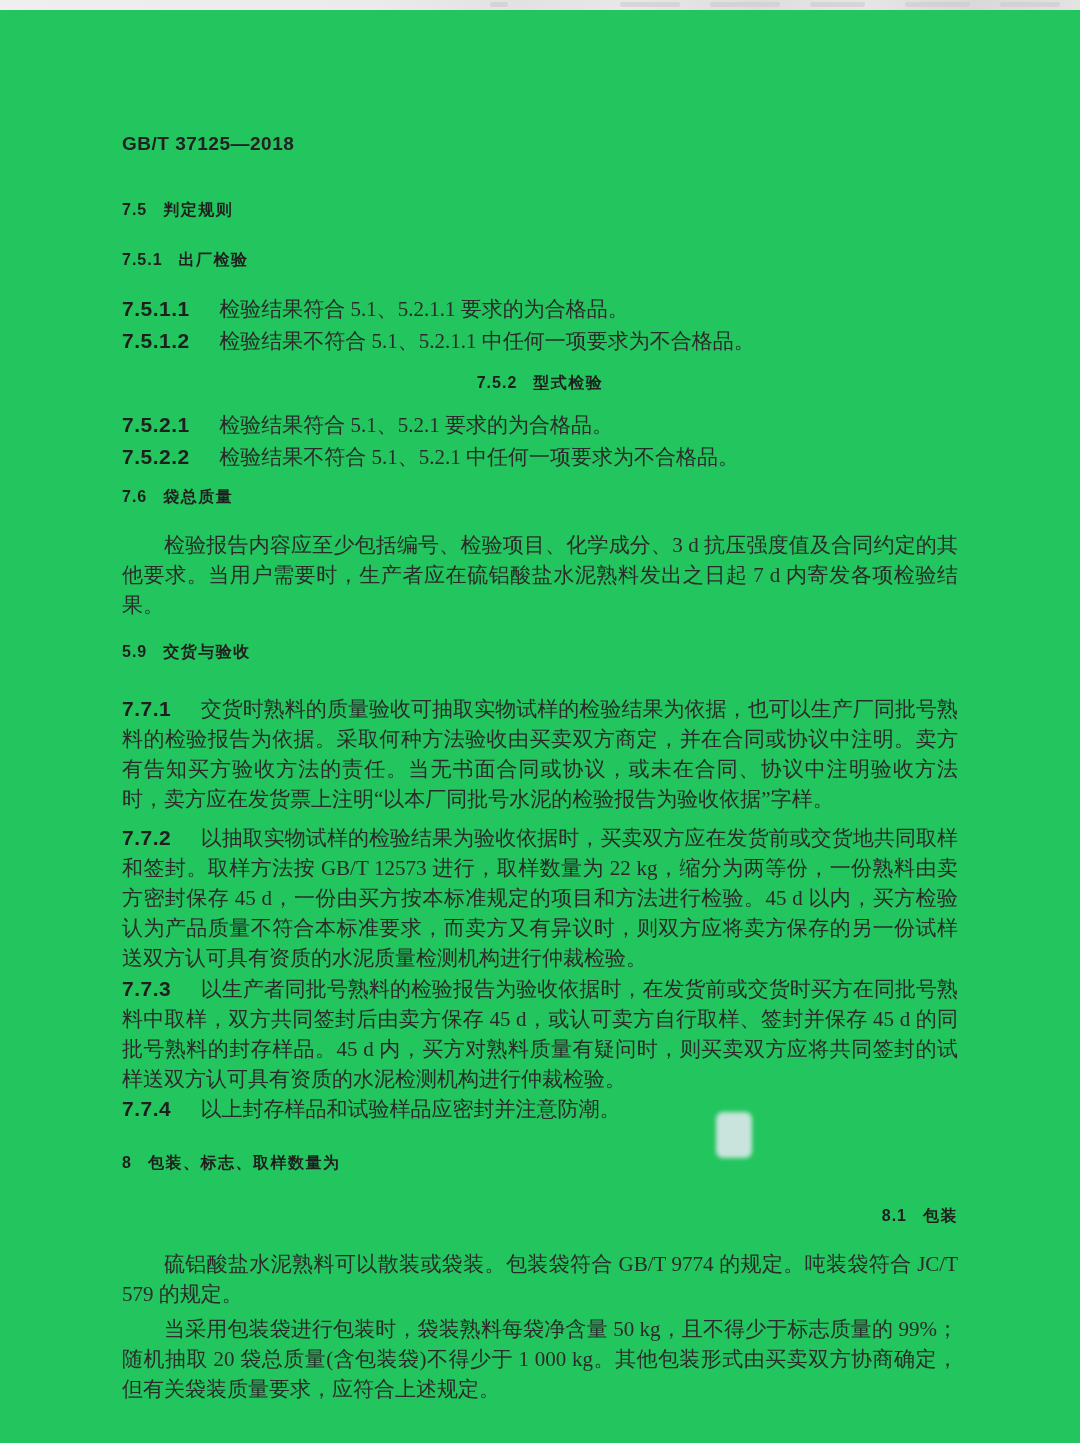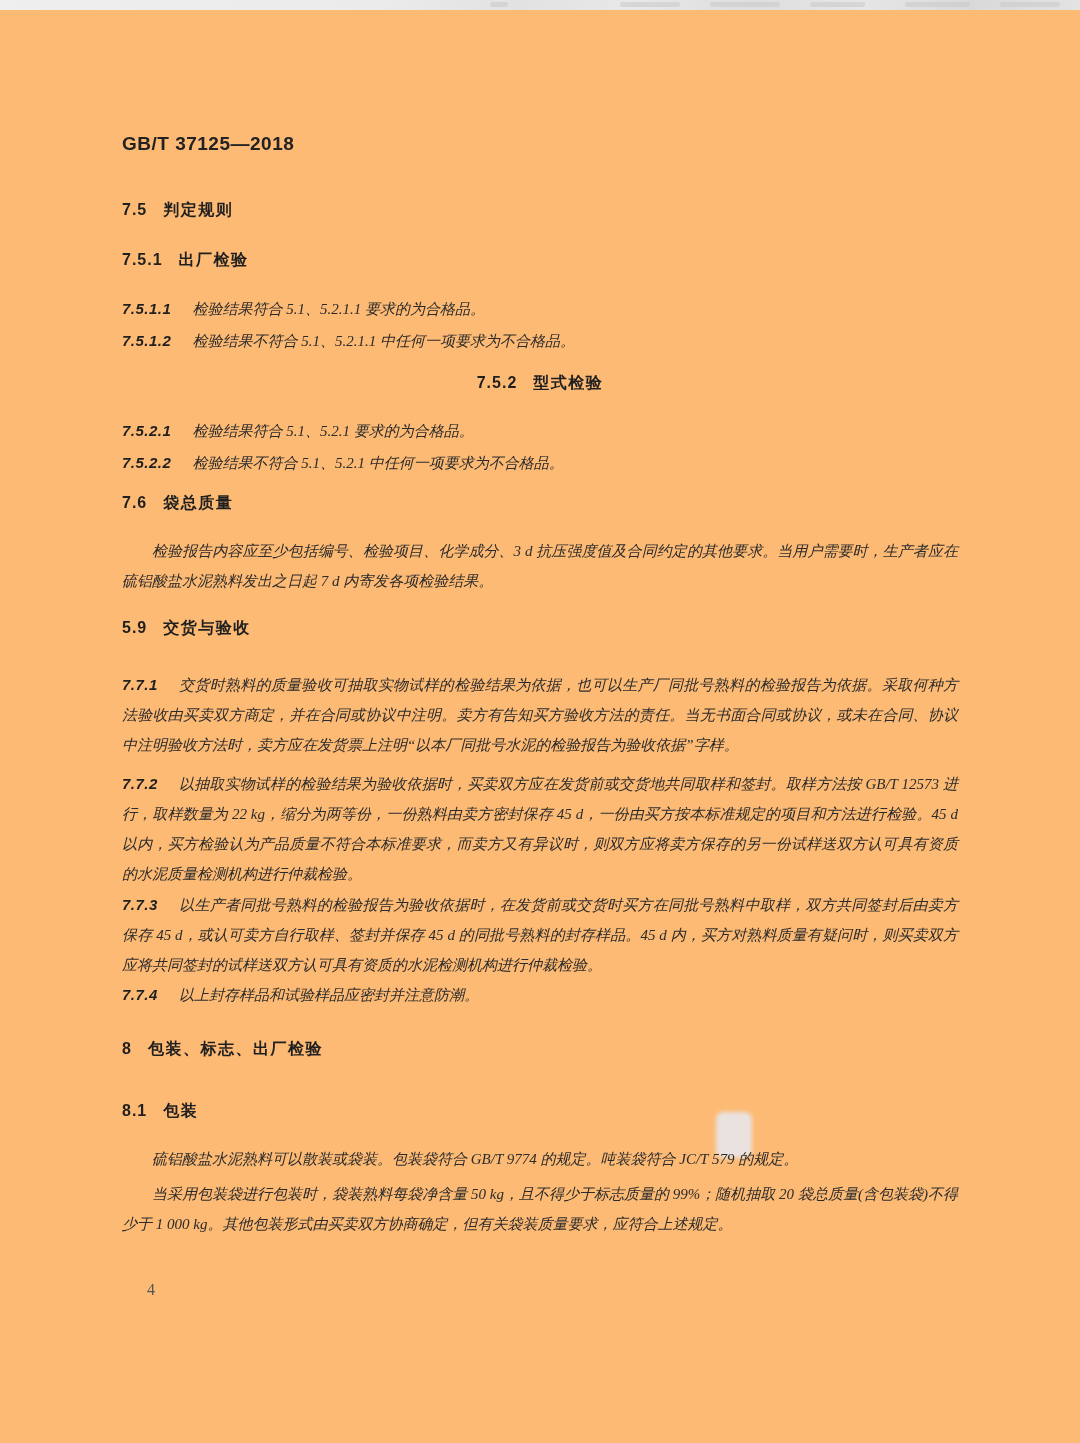--- a/index.html
+++ b/index.html
@@ -4,21 +4,21 @@
 <style>
   html, body {
     margin: 0;
     padding: 0;
     background: #ffffff;
   }
   .page {
     position: relative;
     width: 1080px;
     height: 1443px;
-    background: #fdba74;
+    background: #22c55e;
     overflow: hidden;
     font-family: "Liberation Serif", serif;
     color: #2b2b2b;
   }
   
   .scan-strip {
     position: absolute;
     top: 0; left: 0;
     width: 100%;
     height: 10px;
@@ -64,26 +64,25 @@
   .heading {
     font-family: "Liberation Sans", sans-serif;
     font-weight: bold;
     font-size: 16px;
     line-height: 24px;
     color: #1f1f1f;
   }
   .heading .hnum { margin-right: 1.0em; letter-spacing: 1px; }
   .heading .htitle { letter-spacing: 1.5px; }
   .clause, .para {
-    font-size: 15px;
+    font-size: 21px;
     line-height: 30px;
     margin: 0;
     text-align: justify;
     color: #2b2b2b;
-    font-style: italic;
   }
   .clause .cnum {
     font-family: "Liberation Sans", sans-serif;
     font-weight: bold;
     color: #1f1f1f;
     margin-right: 1.4em;
     letter-spacing: .5px;
     white-space: nowrap;
   }
   .para { text-indent: 2em; }
@@ -125,21 +124,21 @@
       <span class="cnum">7.5.1.1</span><span class="ctext">检验结果符合 5.1、5.2.1.1 要求的为合格品。</span>
     </p>
     <p class="clause" style="margin-top:2px;">
       <span class="cnum">7.5.1.2</span><span class="ctext">检验结果不符合 5.1、5.2.1.1 中任何一项要求为不合格品。</span>
     </p>
 
     <div class="heading" style="margin-top:15px;text-align:center;">
       <span class="hnum">7.5.2</span><span class="htitle">型式检验</span>
     </div>
 
-    <p class="clause" style="margin-top:21px;">
+    <p class="clause" style="margin-top:15px;">
       <span class="cnum">7.5.2.1</span><span class="ctext">检验结果符合 5.1、5.2.1 要求的为合格品。</span>
     </p>
     <p class="clause" style="margin-top:2px;">
       <span class="cnum">7.5.2.2</span><span class="ctext">检验结果不符合 5.1、5.2.1 中任何一项要求为不合格品。</span>
     </p>
 
     <div class="heading" style="margin-top:13px;">
       <span class="hnum">7.6</span><span class="htitle">袋总质量</span>
     </div>
 
@@ -156,24 +155,24 @@
       <span class="cnum">7.7.2</span><span class="ctext">以抽取实物试样的检验结果为验收依据时，买卖双方应在发货前或交货地共同取样和签封。取样方法按 GB/T 12573 进行，取样数量为 22 kg，缩分为两等份，一份熟料由卖方密封保存 45 d，一份由买方按本标准规定的项目和方法进行检验。45 d 以内，买方检验认为产品质量不符合本标准要求，而卖方又有异议时，则双方应将卖方保存的另一份试样送双方认可具有资质的水泥质量检测机构进行仲裁检验。</span>
     </p>
     <p class="clause" style="margin-top:1px;">
       <span class="cnum">7.7.3</span><span class="ctext">以生产者同批号熟料的检验报告为验收依据时，在发货前或交货时买方在同批号熟料中取样，双方共同签封后由卖方保存 45 d，或认可卖方自行取样、签封并保存 45 d 的同批号熟料的封存样品。45 d 内，买方对熟料质量有疑问时，则买卖双方应将共同签封的试样送双方认可具有资质的水泥检测机构进行仲裁检验。</span>
     </p>
     <p class="clause" style="margin-top:0;">
       <span class="cnum">7.7.4</span><span class="ctext">以上封存样品和试验样品应密封并注意防潮。</span>
     </p>
 
     <div class="heading" style="margin-top:27px;">
-      <span class="hnum">8</span><span class="htitle">包装、标志、出厂检验</span>
+      <span class="hnum">8</span><span class="htitle">包装、标志、取样数量为</span>
     </div>
 
-    <div class="heading" style="margin-top:38px;">
+    <div class="heading" style="margin-top:29px;text-align:right;">
       <span class="hnum">8.1</span><span class="htitle">包装</span>
     </div>
 
     <p class="para" style="margin-top:21px;">硫铝酸盐水泥熟料可以散装或袋装。包装袋符合 GB/T 9774 的规定。吨装袋符合 JC/T 579 的规定。</p>
 
     <p class="para" style="margin-top:5px;">当采用包装袋进行包装时，袋装熟料每袋净含量 50 kg，且不得少于标志质量的 99%；随机抽取 20 袋总质量(含包装袋)不得少于 1 000 kg。其他包装形式由买卖双方协商确定，但有关袋装质量要求，应符合上述规定。</p>
 
     <div class="page-footer" style="margin-top:42px;">4</div>
 
   </div>

